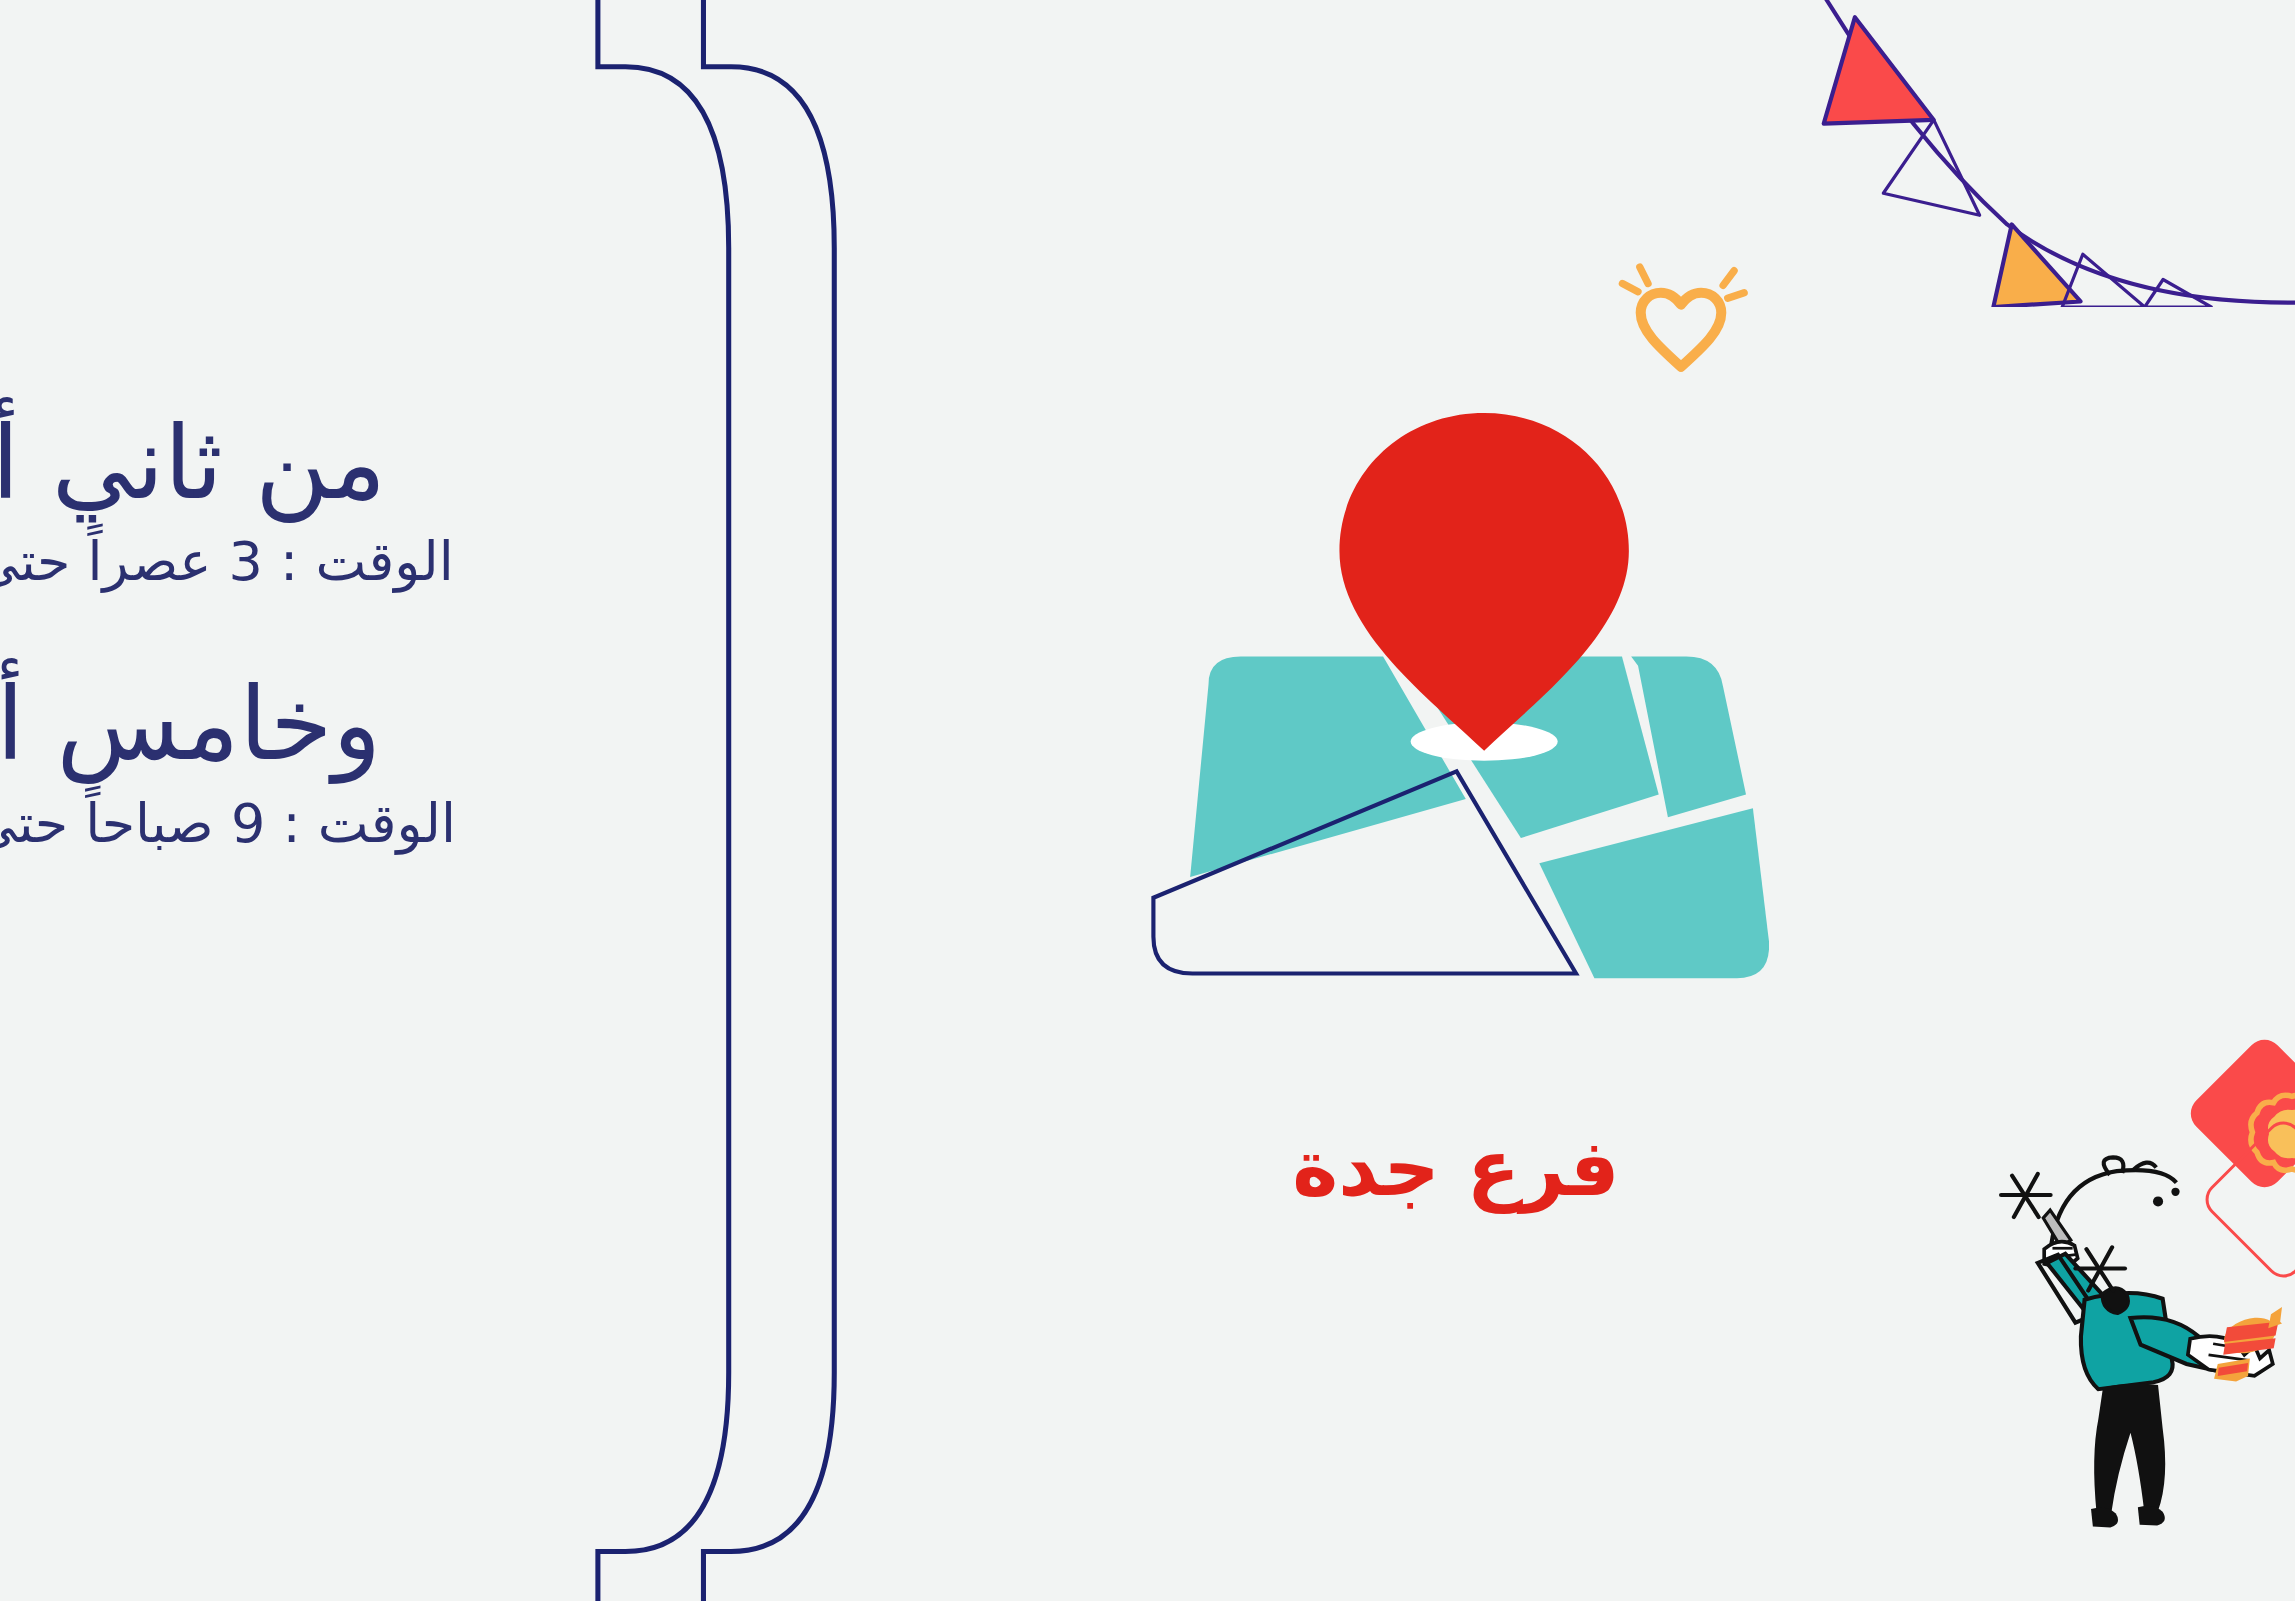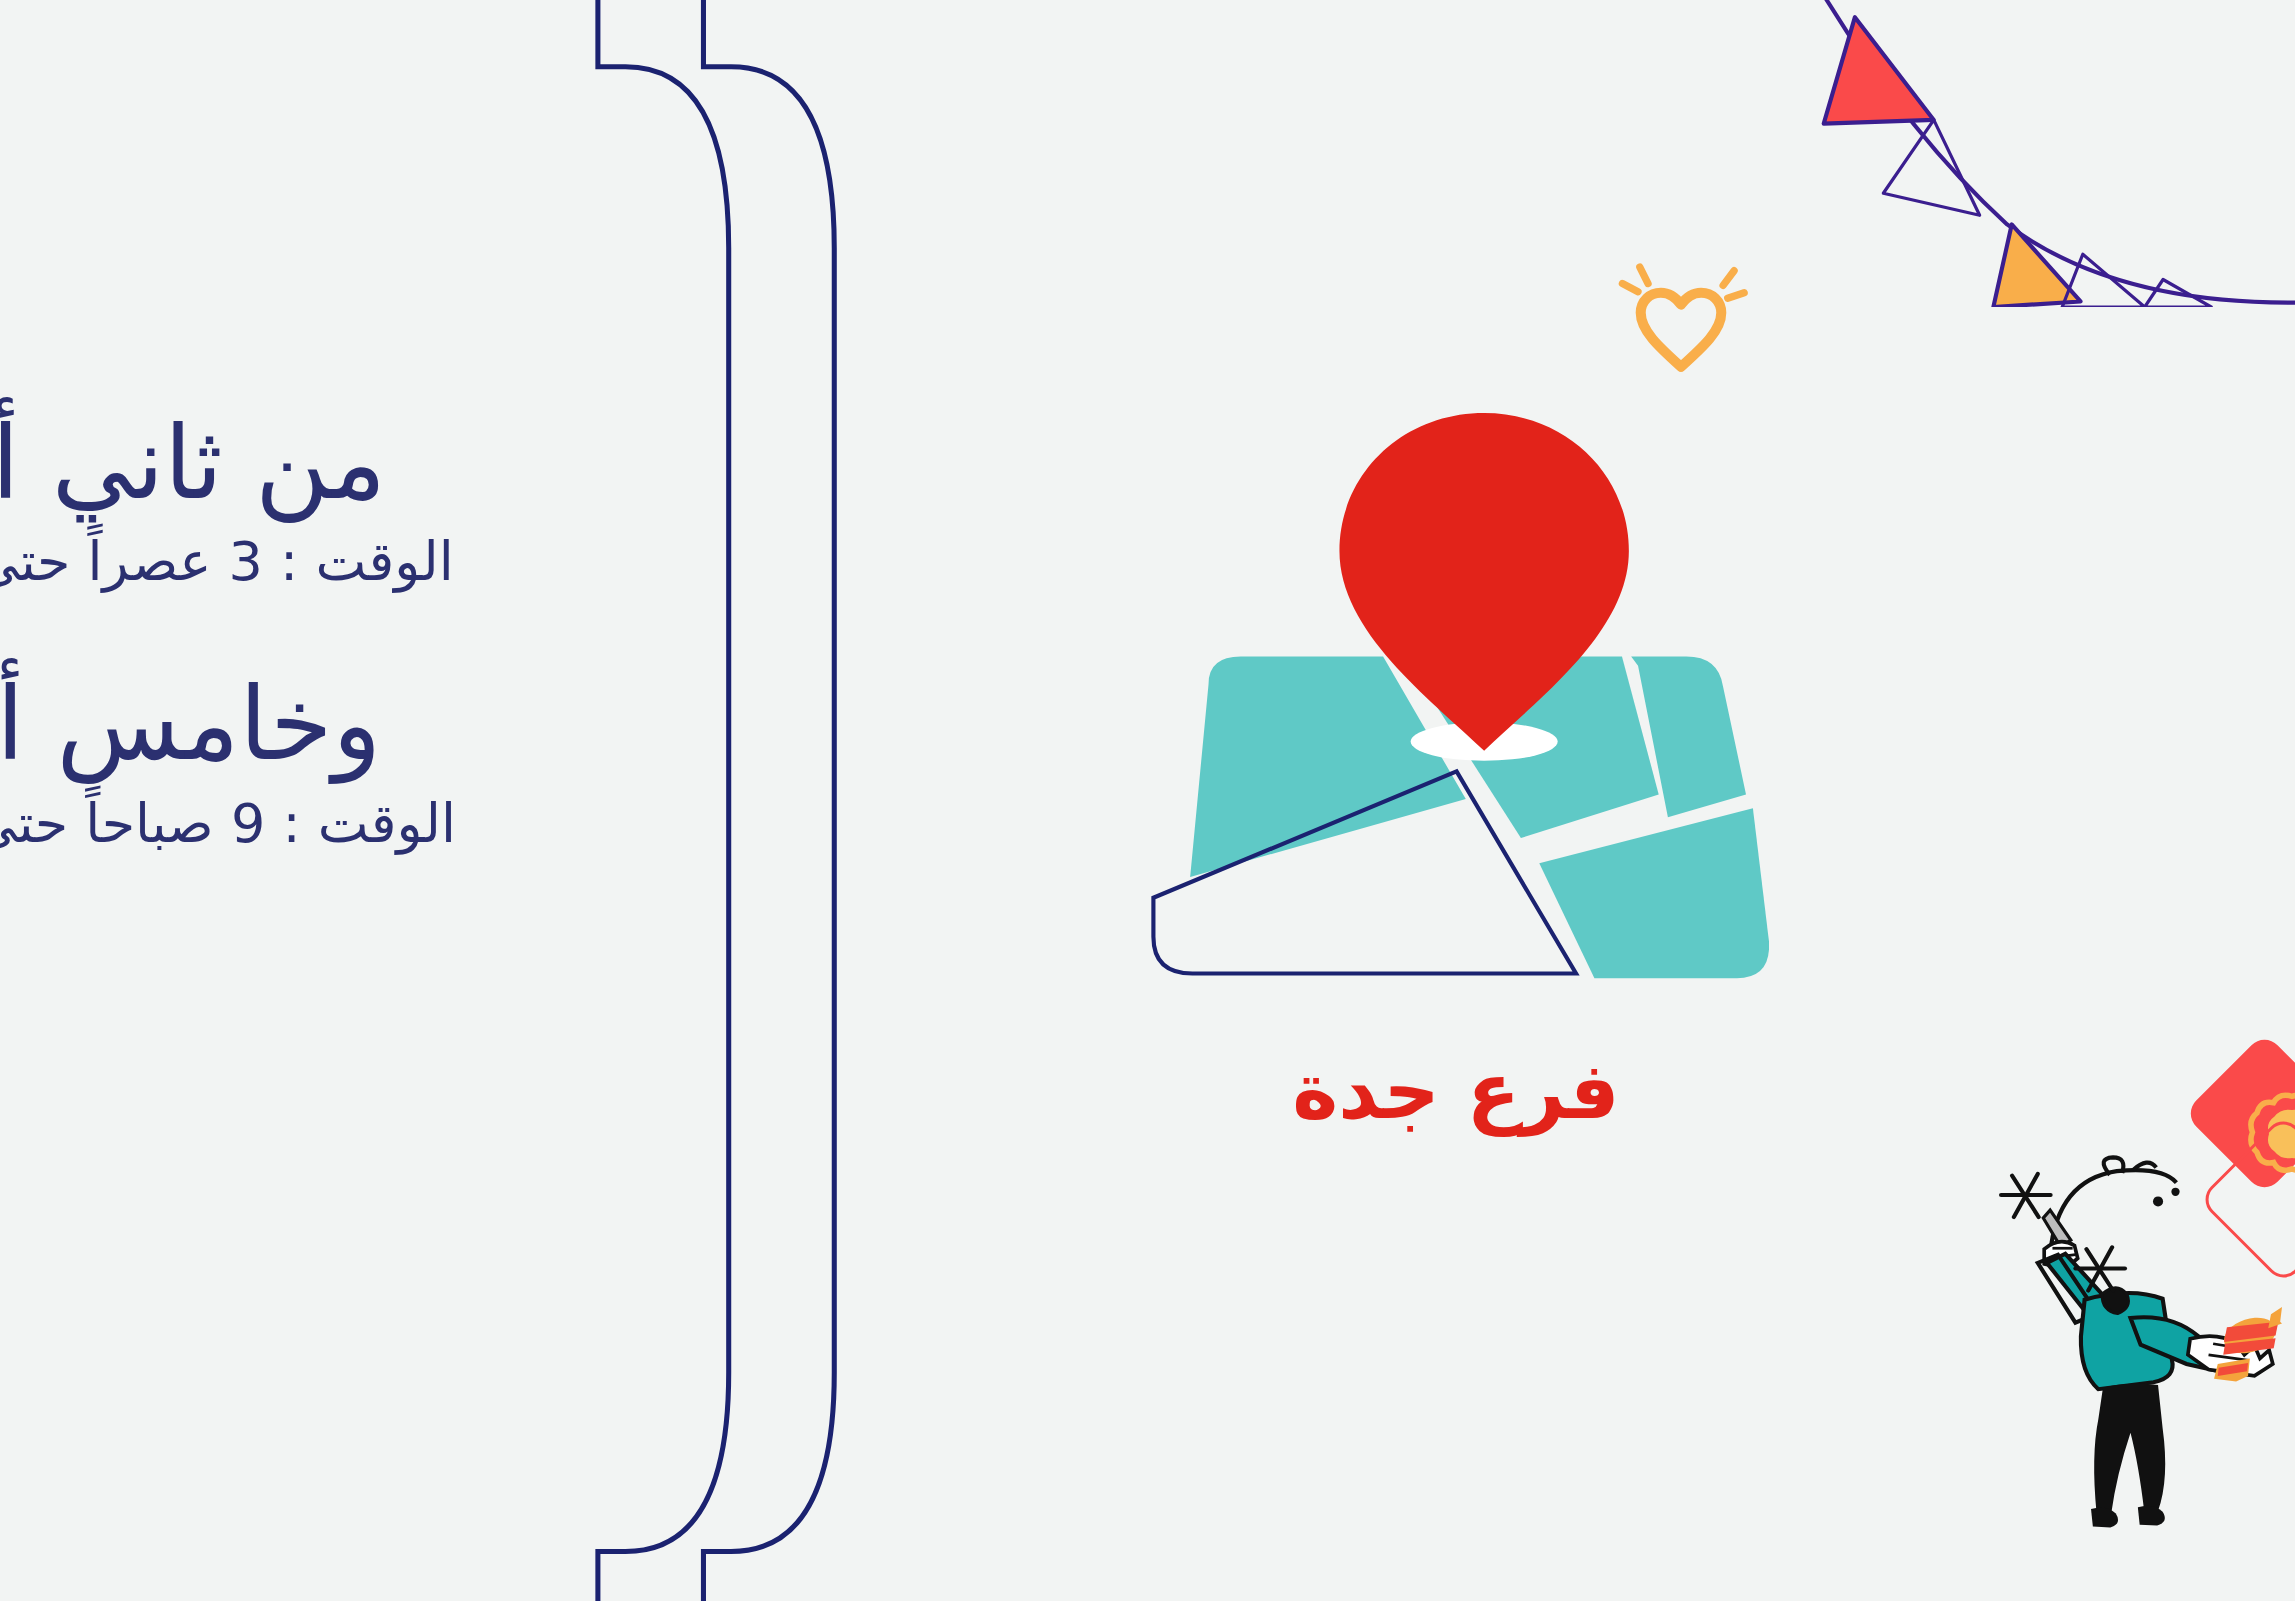--- a/index.html
+++ b/index.html
@@ -43,21 +43,21 @@
   .block-gap { height: 64px; }
 
   
   .arches { position: absolute; left: 1318px; top: -9.2px; width: 358px; height: 1634px; }
 
   
   .map-wrap { position: absolute; left: 1901px; top: 335px; width: 634px; height: 735px; }
   .branch-label {
     position: absolute;
     left: 1919px;
-    top: 1046px;
+    top: 1123px;
     width: 606px;
     text-align: center;
     color: #E2231A;
     font-size: 78px;
     font-weight: 700;
     direction: rtl;
     white-space: nowrap;
   }
 
   

